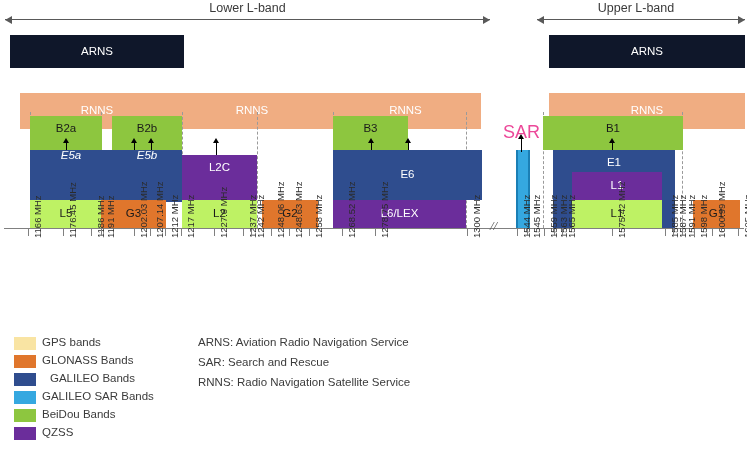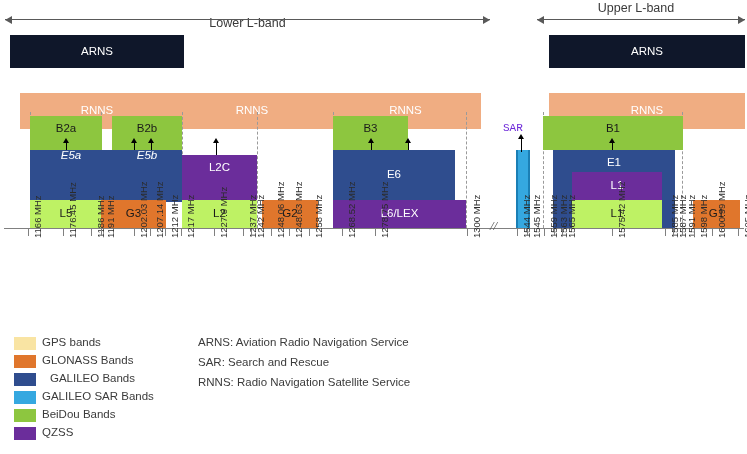--- a/index.html
+++ b/index.html
@@ -21,21 +21,21 @@
 
   .c-arns{background:#0f172a;color:#ffffff;}
   .c-rnns{background:#F0AD82;color:#ffffff;margin-top:20px;}
   .c-beidou{background:#8DC63F;color:#1a1a1a;}
   .c-galileo{background:#2F4D8E;color:#ffffff;}
   .c-qzss{background:#6B2D9B;color:#ffffff;}
   .c-gps{background:#bef264;color:#1a1a1a;align-items:center;}
   .c-glonass{background:#E0762C;color:#1a1a1a;}
 
   .sar-bar{position:absolute;background:#35A8E0;border-left:2px solid #1b7fb5;border-right:2px solid #1b7fb5;}
-  .sar-label{position:absolute;font-size:11px;color:#6d28d9;white-space:nowrap;font-family:Liberation Mono, monospace;}
+  .sar-label{position:absolute;font-size:18px;color:#ec4899;white-space:nowrap;}
   .up-arrow{position:absolute;width:1px;background:#000;}
   .up-arrow::before{content:"";position:absolute;top:-4px;left:-3px;width:0;height:0;border-left:3.5px solid transparent;border-right:3.5px solid transparent;border-bottom:5px solid #000;}
 
   .vdash{position:absolute;border-left:1px dashed #9a9a9a;}
 
   
   .axis-line{position:absolute;background:#808080;height:1px;}
   .tick{position:absolute;width:1px;background:#808080;}
   .tlab{position:absolute;font-size:9.5px;color:#2b2b2b;white-space:nowrap;transform-origin:left top;transform:rotate(-90deg);}
   .brk{position:absolute;font-size:13px;color:#555;font-family:"Liberation Serif",serif;font-style:italic;}
@@ -43,21 +43,21 @@
   
   .lg-sw{position:absolute;width:22px;height:13px;}
   .lg-tx{position:absolute;font-size:11.5px;color:#3b3b3b;white-space:nowrap;}
   .ac-tx{position:absolute;font-size:11.5px;color:#3b3b3b;white-space:nowrap;}
 </style>
 </head>
 <body>
 
 <div id="chart">
 
-  <div class="span-label" style="left:5px;top:16px;width:485px;">Lower L-band</div>
+  <div class="span-label" style="left:5px;top:1px;width:485px;">Lower L-band</div>
   <div class="span-arrow" style="left:5px;top:19px;width:485px;"></div>
 
   <div class="span-label" style="left:532px;top:1px;width:208px;">Upper L-band</div>
   <div class="span-arrow" style="left:537px;top:19px;width:208px;"></div>
 
   <div class="blk c-arns" style="left:10px;top:35px;width:174px;height:33px;">
     <span>ARNS</span>
   </div>
   <div class="blk c-rnns" style="left:20px;top:73px;width:154px;height:36px;">
     <span>RNNS</span>
@@ -106,21 +106,21 @@
     <span>B1</span>
   </div>
   <div class="up-arrow" style="left:612px;top:142px;height:12px;"></div>
 
   <div class="blk c-galileo lbl-bot" style="left:30px;top:150px;width:82px;height:52px;">
     <span>E5a</span>
   </div>
   <div class="blk c-galileo lbl-bot" style="left:112px;top:150px;width:70px;height:52px;">
     <span>E5b</span>
   </div>
-  <div class="blk c-galileo" style="left:333px;top:150px;width:122px;height:50px;">
+  <div class="blk c-galileo" style="left:333px;top:150px;width:149px;height:50px;">
     <span>E6</span>
   </div>
   <div class="blk c-galileo lbl-top" style="left:553px;top:150px;width:122px;height:78px;">
     <span>E1</span>
   </div>
 
   <div class="blk c-qzss lbl-top" style="left:182px;top:155px;width:75px;height:47px;">
     <span>L2C</span>
   </div>
   <div class="up-arrow" style="left:216px;top:142px;height:13px;"></div>

